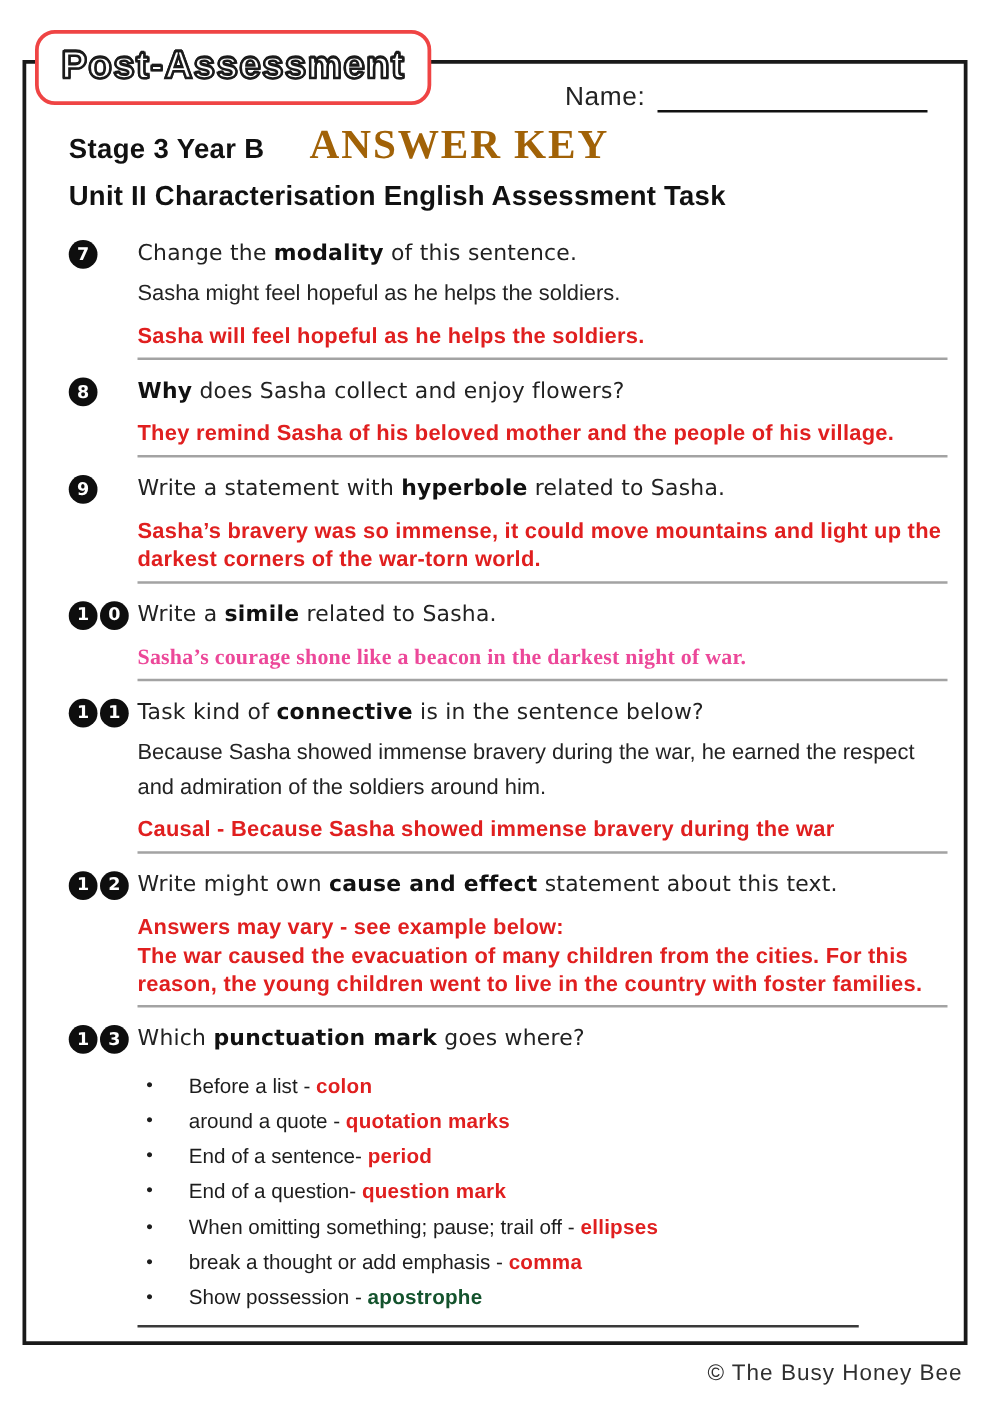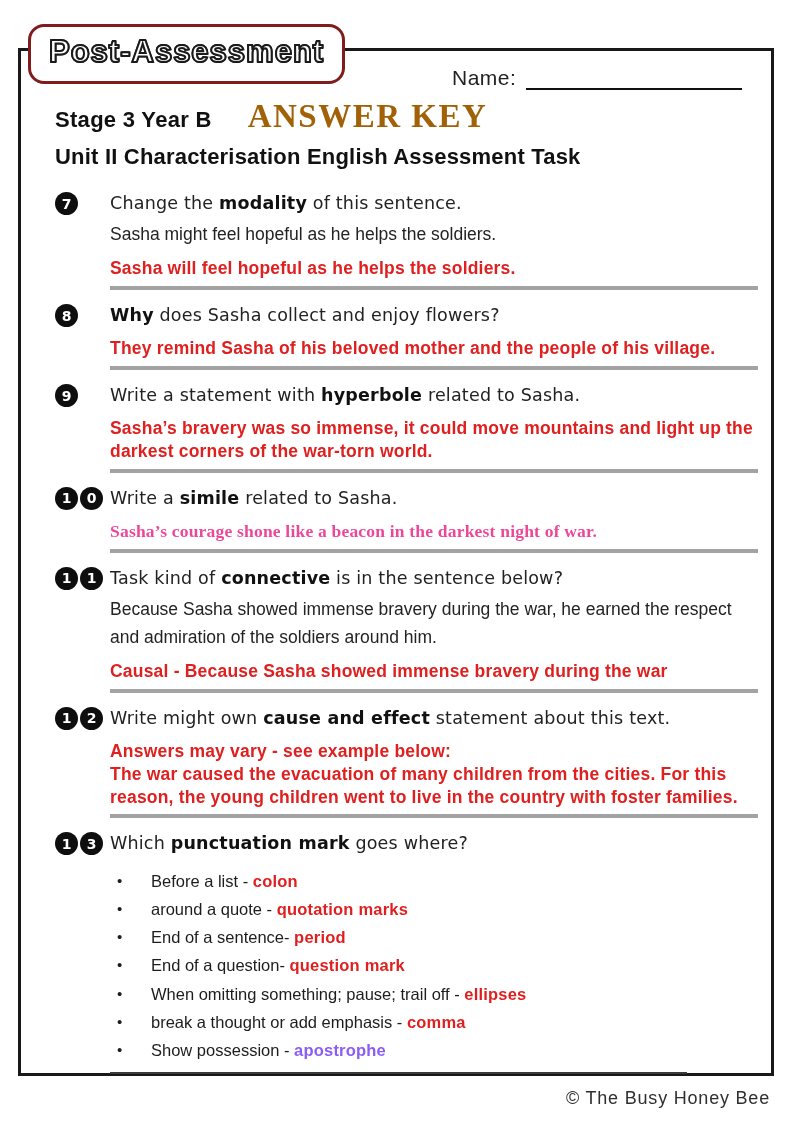--- a/index.html
+++ b/index.html
@@ -8,21 +8,21 @@
     font-family:"Liberation Sans", sans-serif;color:#1c1c1c;
     -webkit-font-smoothing:antialiased;
   }
   .frame{
     position:absolute;left:18px;top:48px;width:756px;height:1028px;
     border:3px solid #191919;background:#fff;box-sizing:border-box;
   }
   
   .badge{
     position:absolute;left:28px;top:24px;z-index:3;
-    background:#fff;border:3px solid #7f1d1d;border-radius:16px;
+    background:#fff;border:3px solid #ef4444;border-radius:16px;
     padding:7px 18px 11px 18px;
   }
   .badge-text{
     font-size:31px;font-weight:800;letter-spacing:1px;color:#ffffff;
     -webkit-text-stroke:2px #1b1b1b;
     text-shadow:-1px 0 0 #1b1b1b,1px 0 0 #1b1b1b,0 -1px 0 #1b1b1b,0 1px 0 #1b1b1b;
     white-space:nowrap;
   }
   
   .name-row{
@@ -48,21 +48,21 @@
     font-weight:800;font-size:14px;display:flex;align-items:center;justify-content:center;
     font-family:"DejaVu Sans", sans-serif;
   }
   .qbody{flex:1;min-width:0;}
   .prompt{font-size:17.5px;letter-spacing:0.2px;line-height:1.5;color:#222;
     font-family:"DejaVu Sans", sans-serif;}
   .prompt b{font-weight:700;color:#111;}
   .stimulus{font-size:17.5px;line-height:1.6;margin-top:4px;max-width:645px;color:#232323;}
   .answer{
     font-weight:700;font-size:17.5px;line-height:1.3;letter-spacing:0.2px;
-    margin-top:9px;padding-bottom:6px;border-bottom:4px solid #a3a3a3;
+    margin-top:9px;padding-bottom:6px;border-bottom:2px solid #a3a3a3;
   }
   .answer .ln{display:block;}
   
   .bullets{margin-top:15px;padding-bottom:11px;border-bottom:2px solid #3a3a3a;width:89%;}
   .bullet{display:flex;font-size:16.5px;line-height:1.2;margin-bottom:8.5px;color:#1d1d1d;}
   .bullet:last-child{margin-bottom:0;}
   .bullet .dot{flex:0 0 34px;padding-left:7px;font-size:15px;}
   .bullet .b-ans{font-weight:700;letter-spacing:0.2px;}
   
   .footer{
@@ -189,21 +189,21 @@
         <div class="bullet">
             <span class="dot">•</span>
             <span><span>When omitting something; pause; trail off - </span><span class="b-ans accent" style="color: rgb(224, 31, 31);">ellipses</span></span>
           </div>
         <div class="bullet">
             <span class="dot">•</span>
             <span><span>break a thought or add emphasis - </span><span class="b-ans accent" style="color: rgb(224, 31, 31);">comma</span></span>
           </div>
         <div class="bullet">
             <span class="dot">•</span>
-            <span><span>Show possession - </span><span class="b-ans accent" style="color: #8b5cf6;">apostrophe</span></span>
+            <span><span>Show possession - </span><span class="b-ans accent" style="color: #14532d;">apostrophe</span></span>
           </div>
       </div>
     </div>
   </div>
 
 </div>
 
 <div class="footer">© The Busy Honey Bee</div>
 
 </body></html>

